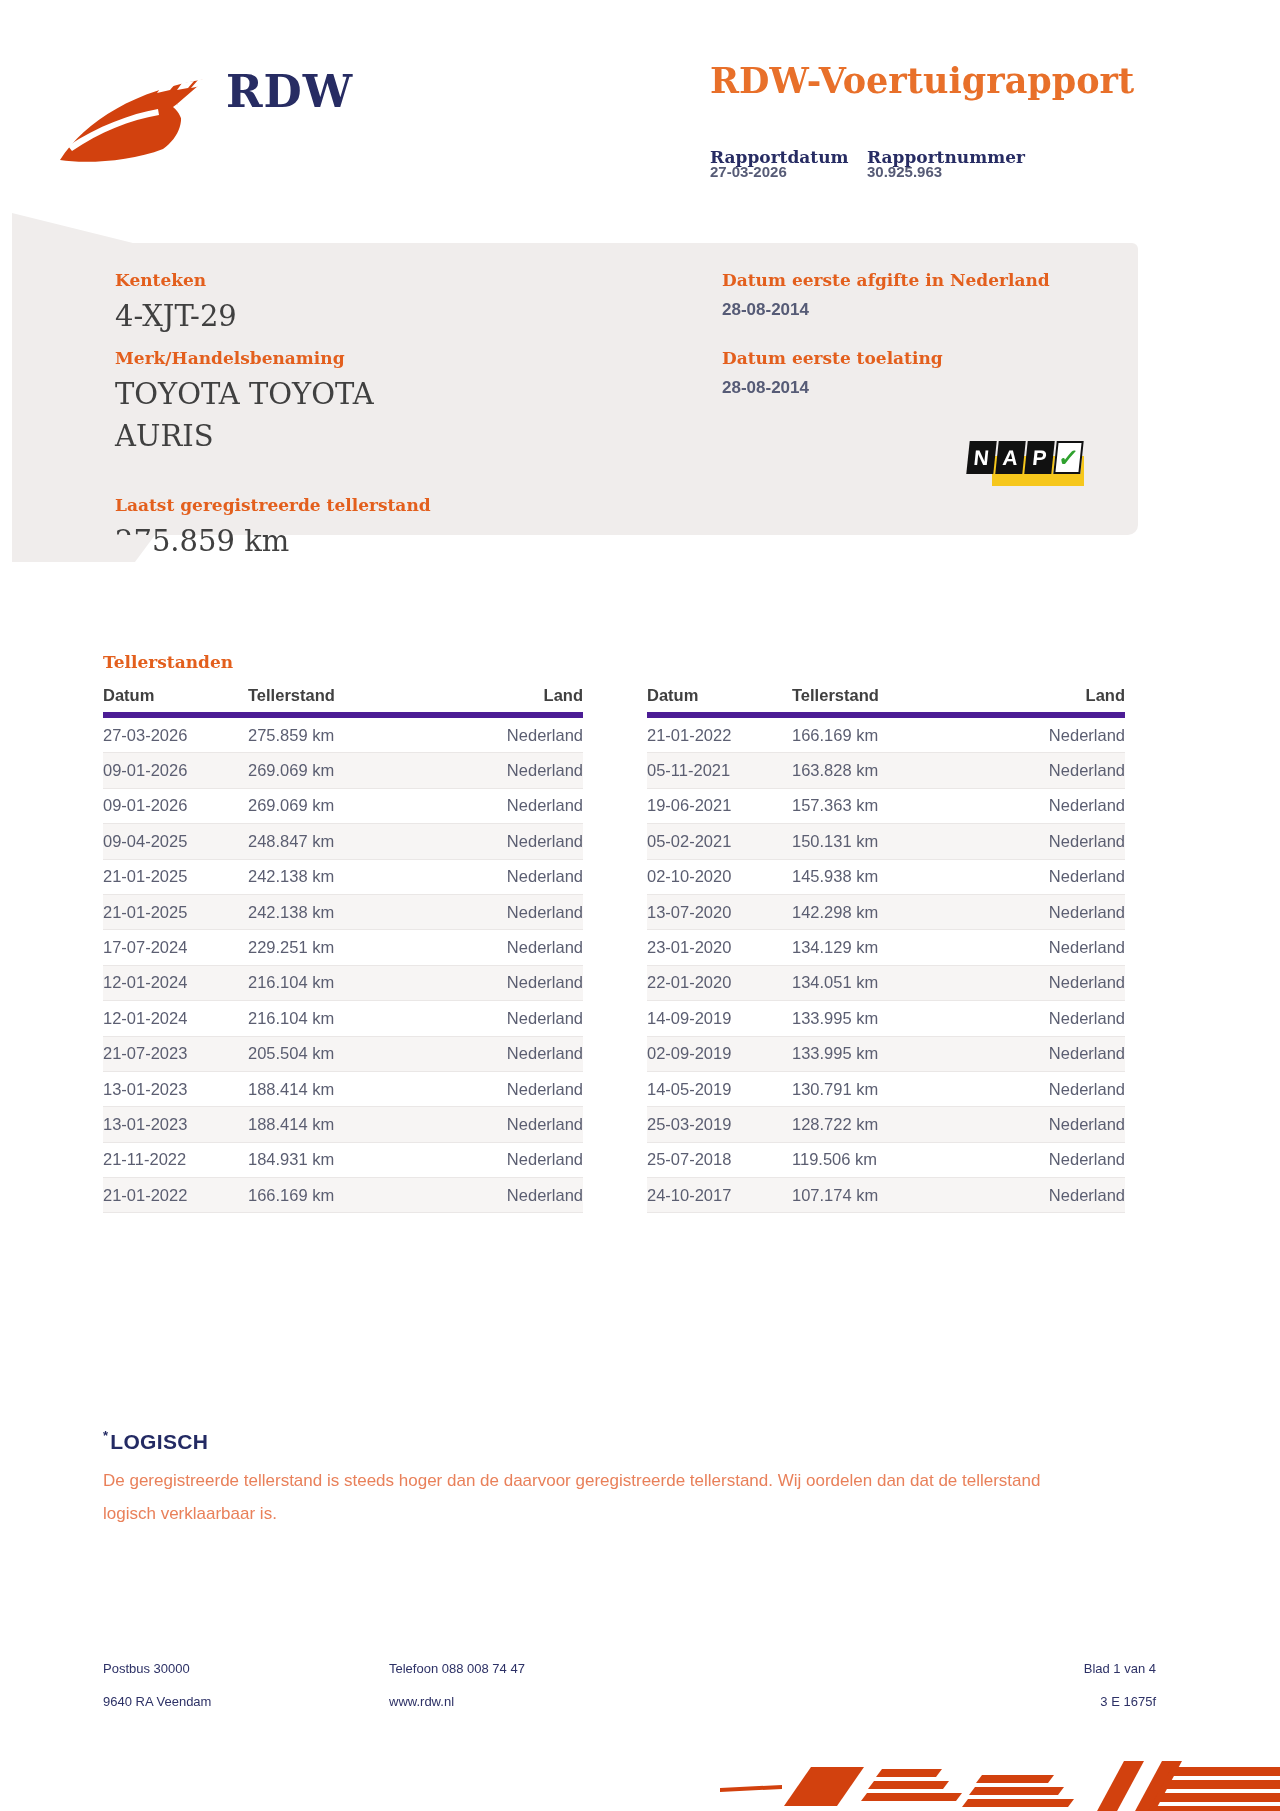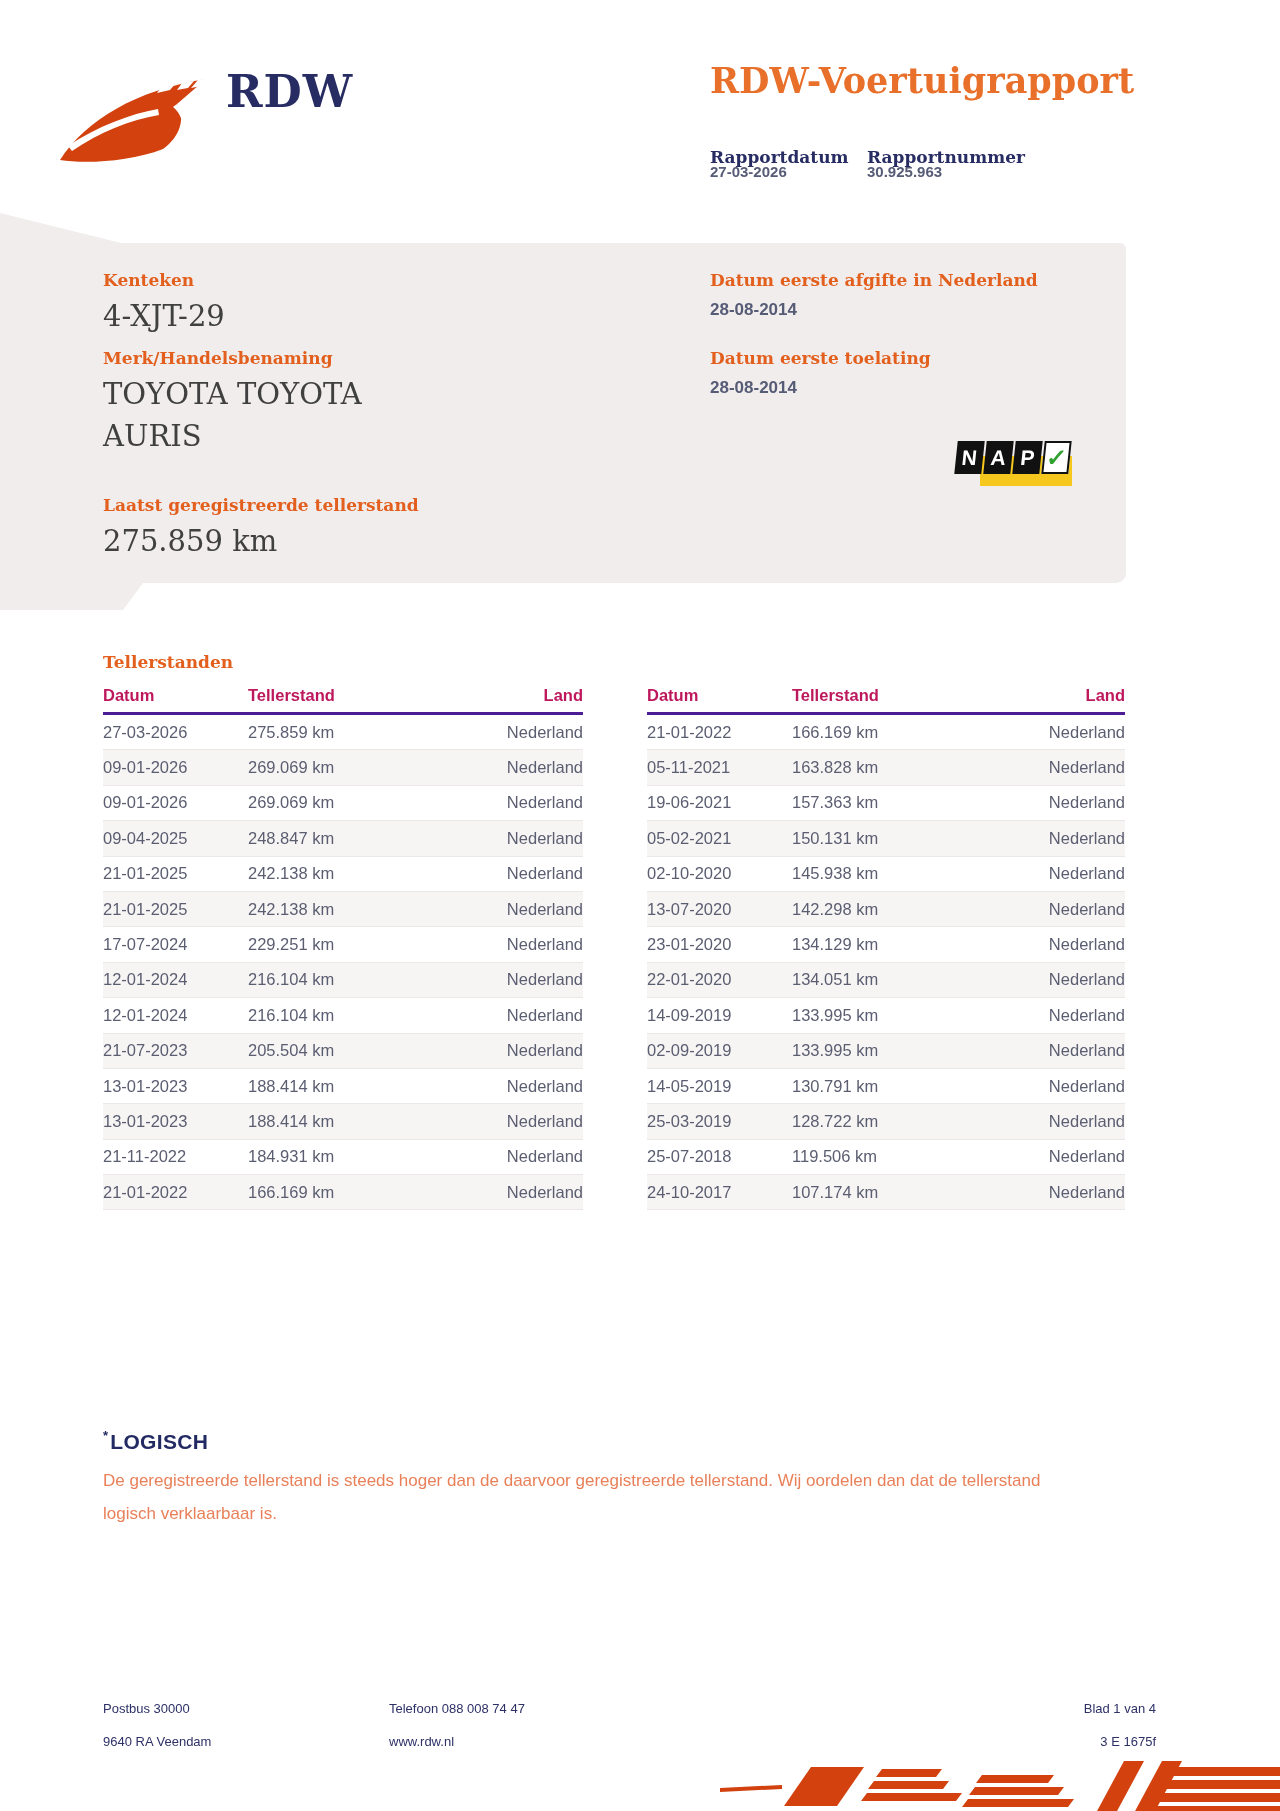--- a/index.html
+++ b/index.html
@@ -12,21 +12,21 @@
 
   
   .wordmark { left:226px; top:50px; font:bold 44px "DejaVu Serif", serif; color:#272c63; letter-spacing:1px;margin-top:16px; }
   .doc-title { left:710px; top:60px; font:bold 35px "DejaVu Serif", serif; color:#e8702a; }
   .meta-label { top:138px; font:bold 17px "DejaVu Serif", serif; color:#272c63;margin-top:9px; }
   .meta-value { top:163px; font:15px "Liberation Sans", sans-serif; font-weight:bold; color:#565b76; }
   .m1 { left:710px; } .m2 { left:867px; }
 
   
   .panel {
-    left:0; top:243px; width:1126px; height:340px;
+    left:12px; top:243px; width:1126px; height:292px;
     background:#f0edec; border-radius:0 6px 10px 0;
   }
   .panel::before { 
     content:""; position:absolute; left:0; top:-30px; width:125px; height:31px;
     background:#f0edec; clip-path:polygon(0 0, 100% 100%, 0 100%);
   }
   .panel::after { 
     content:""; position:absolute; left:0; bottom:-27px; width:143px; height:27px;
     background:#f0edec; clip-path:polygon(0 0, 100% 0, 86% 100%, 0 100%);
   }
@@ -42,36 +42,36 @@
   .nap-tiles { position:absolute; left:0; top:0; display:flex; gap:2px; transform:skewX(-6deg); }
   .nap-tile { width:27px; height:33px; background:#111111; color:#ffffff;
               font:bold 21px "Liberation Sans", sans-serif; display:flex; align-items:center; justify-content:center; }
   .nap-tile.check { background:#ffffff; border:2px solid #111111; color:#2fa12e; font-size:24px; }
 
   
   .section-title { left:103px; top:652px; font:bold 17px "DejaVu Serif", serif; color:#e35f1d; }
   .otable { position:absolute; top:686px; }
   .otable.left  { left:103px; width:480px; }
   .otable.right { left:647px; width:478px; }
-  .thead { display:flex; font:bold 16.5px "Liberation Sans", sans-serif; color:#be185d;
-           padding-bottom:7px; border-bottom:3px solid #4c1d95; }
+  .thead { display:flex; font:bold 16.5px "Liberation Sans", sans-serif; color:#404040;
+           padding-bottom:7px; border-bottom:6px solid #4c1d95; }
   .h-datum { width:145px; } .h-teller { flex:1; } .h-land { width:110px; text-align:right; }
   .trow { display:flex; align-items:center; height:35.4px; border-bottom:1px solid #eae7e6;
           font:16.5px "Liberation Sans", sans-serif; color:#5b5e71; }
   .trow:nth-child(even) { background:#f7f5f4; }
   .cell-datum { width:145px; } .cell-tellerstand { flex:1; } .cell-land { width:110px; text-align:right; }
 
   
   .expl-head { left:103px; top:1428px; font:bold 21px "Liberation Sans", sans-serif; color:#232a63; letter-spacing:.3px; }
   .expl-head .ast { font-size:13px; vertical-align:9px; margin-right:2px; }
   .expl-text { left:103px; top:1464px; width:975px; font:17px "Liberation Sans", sans-serif;
                color:#e9805a; line-height:33px; }
 
   
-  .foot { font:13px "Liberation Sans", sans-serif; color:#2d3166;margin-top:40px; }
+  .foot { font:13px "Liberation Sans", sans-serif; color:#2d3166; }
   .f-r1 { top:1661px; } .f-r2 { top:1694px; }
   .f-c1 { left:103px; } .f-c2 { left:389px; }
   .f-c3 { width:200px; left:956px; text-align:right; }
 
   .deco { right:0; bottom:-2px; }
 </style>
 </head>
 <body>
 
 <div class="page">

